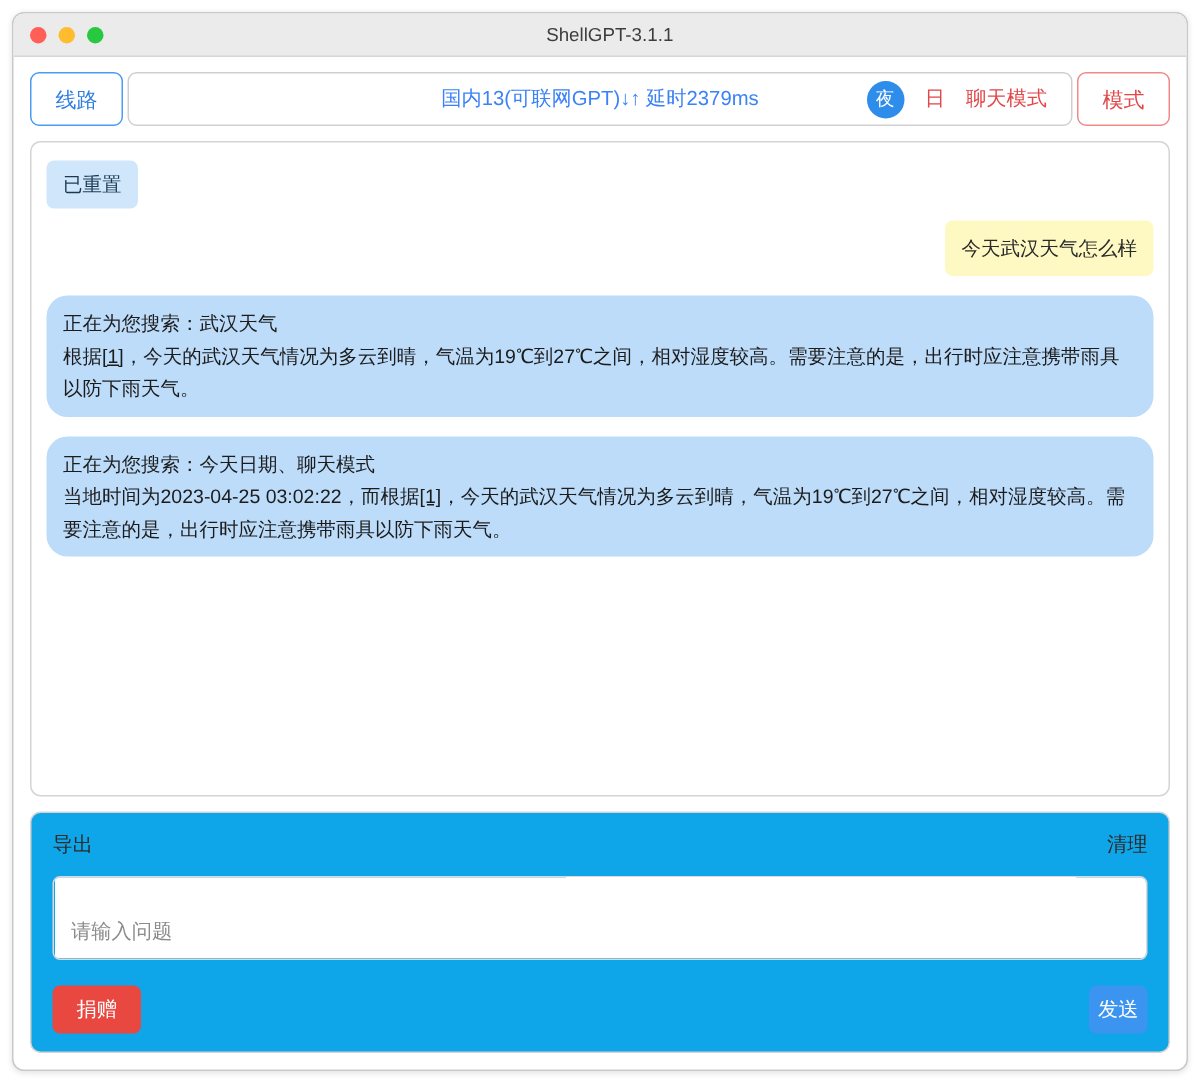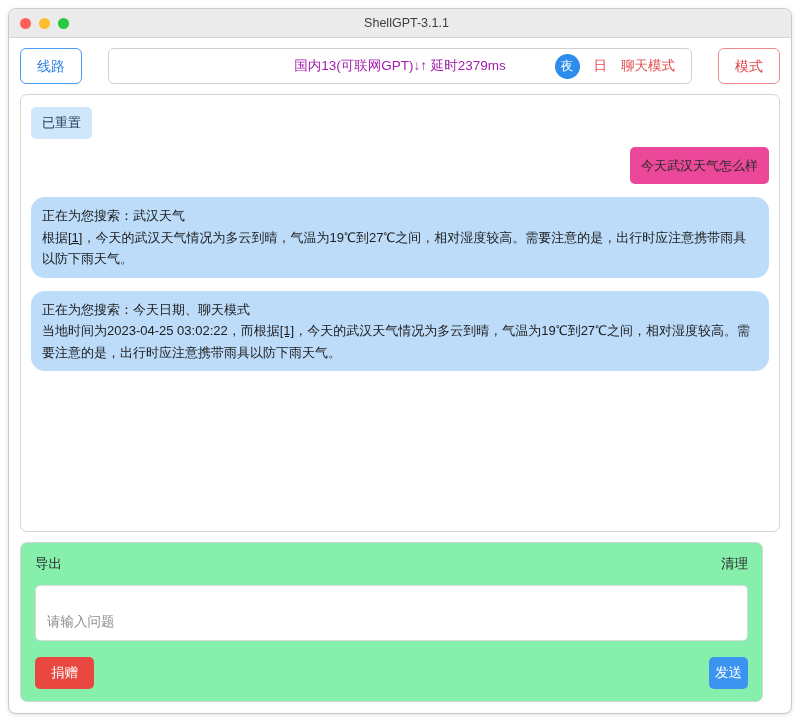--- a/index.html
+++ b/index.html
@@ -57,21 +57,21 @@
     left: 13px; right: 0;
     text-align: center;
     font-size: 12.5px;
     color: #3d3d3d;
     pointer-events: none;
   }
   
   .toolbar {
     display: flex;
     align-items: center;
-    gap: 26px;
+    gap: 3px;
     padding: 10px 11px 8px 11px;
     flex: 0 0 auto;
   }
   .btn-outline {
     border: 1px solid #4a9bf5;
     border-radius: 6px;
     color: #2f7fe0;
     background: #ffffff;
     font-size: 14px;
     padding: 0 16px;
@@ -94,21 +94,21 @@
     align-items: center;
     justify-content: center;
     gap: 18px;
     padding: 0 10px;
     box-sizing: border-box;
     background: #ffffff;
     position: relative;
   }
   .route-label {
     font-size: 13.5px;
-    color: #a21caf;
+    color: #3b82f6;
     white-space: nowrap;
   }
   .route-right {
     position: absolute;
     right: 10px;
     display: flex;
     align-items: center;
     gap: 14px;
   }
   .night-toggle {
@@ -163,41 +163,41 @@
   .msg-row.bot { justify-content: flex-start; }
   .bubble {
     border-radius: 5px;
     font-size: 13px;
     line-height: 1.65;
     padding: 8px 11px;
     box-sizing: border-box;
     word-break: break-word;
   }
   .bubble.user {
-    background: #ec4899;
+    background: #fef9c3;
     color: #2a2a2a;
     max-width: 68%;
   }
   .bubble.bot {
     background: #bcdcfa;
     color: #1c1c1c;
     width: 100%;
     border-radius: 14px;
   }
   .cite {
     color: #1c1c1c;
     text-decoration: underline;
     cursor: pointer;
   }
   
   .bottom-panel {
-    margin: 10px 28px 11px 11px;
+    margin: 10px 11px 11px 11px;
     border: 1px solid #d4d4d4;
     border-radius: 7px;
-    background: #86efac;
+    background: #0ea5e9;
     flex: 0 0 auto;
     padding: 12px 14px 12px 14px;
     box-sizing: border-box;
   }
   .bottom-head {
     display: flex;
     align-items: center;
     justify-content: space-between;
     font-size: 13.5px;
     color: #2b2b2b;

